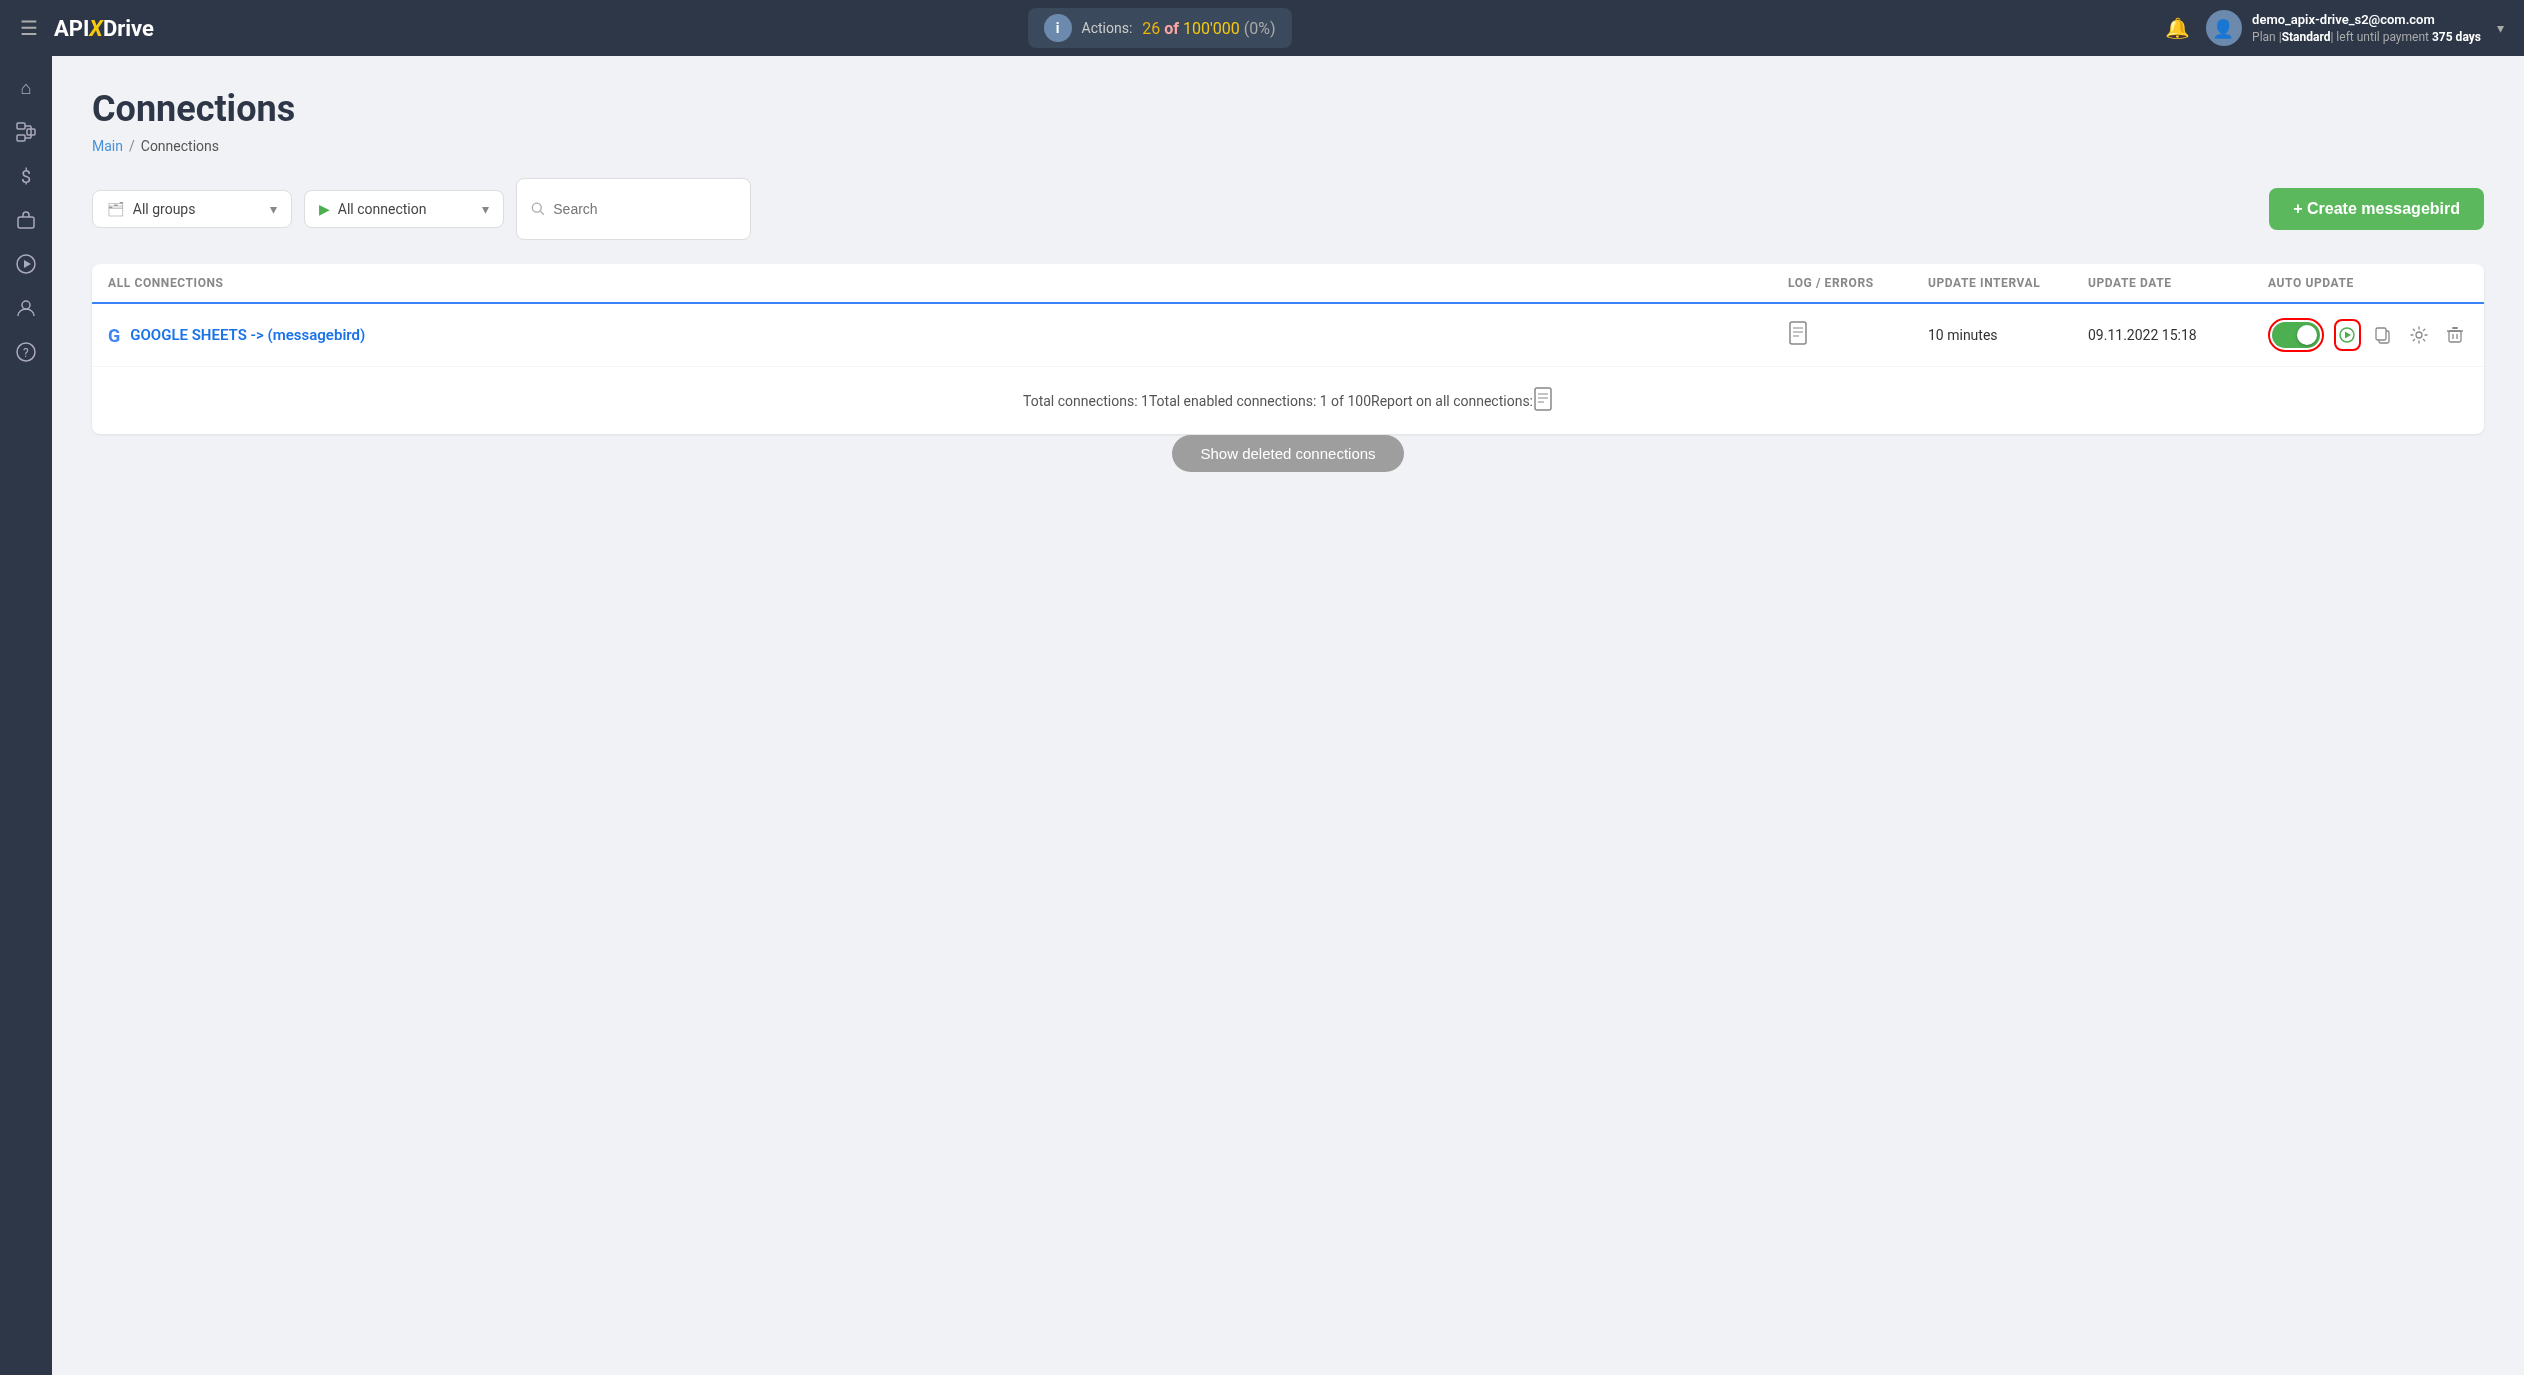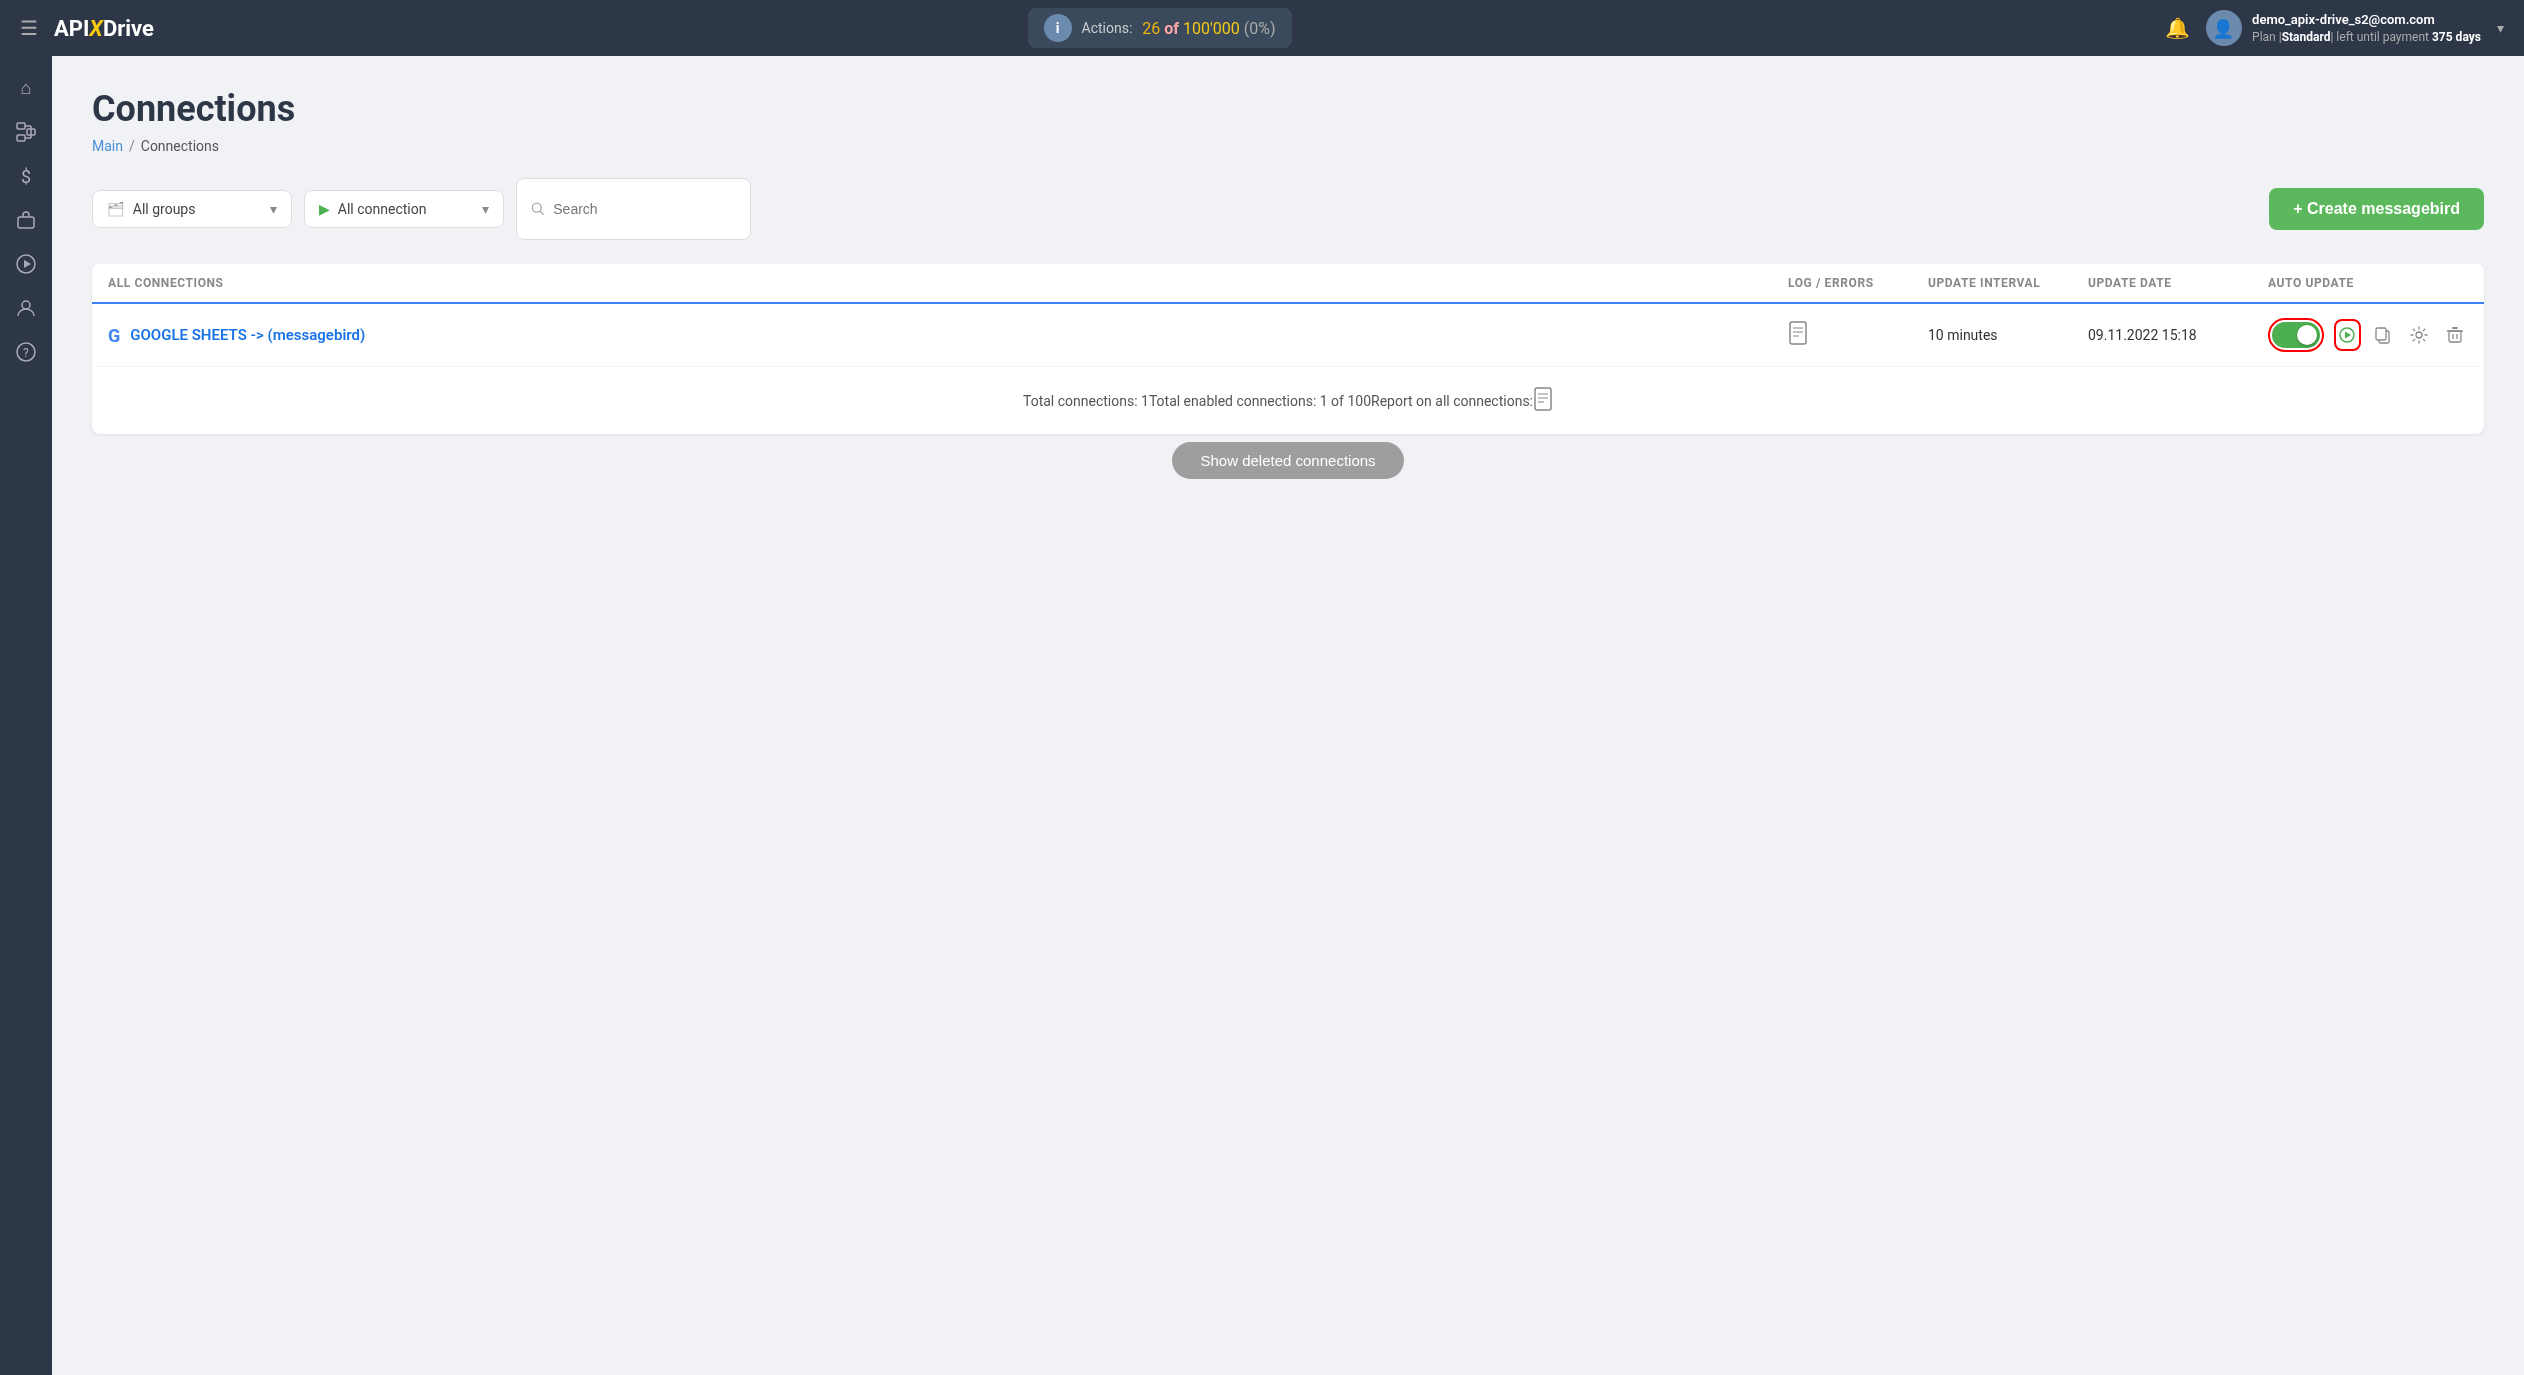--- a/index.html
+++ b/index.html
@@ -323,21 +323,21 @@
       justify-content: center;
       padding: 20px;
       font-size: 14px;
       color: #555;
     }
     .report-icon { color: #888; cursor: pointer; }
 
     
     .show-deleted-btn {
       display: block;
-      margin: 8px auto 0;
+      margin: 1px auto 0;
       background: #9e9e9e;
       color: white;
       border: none;
       border-radius: 24px;
       padding: 10px 28px;
       font-size: 15px;
       cursor: pointer;
     }
   </style>
 </head>

